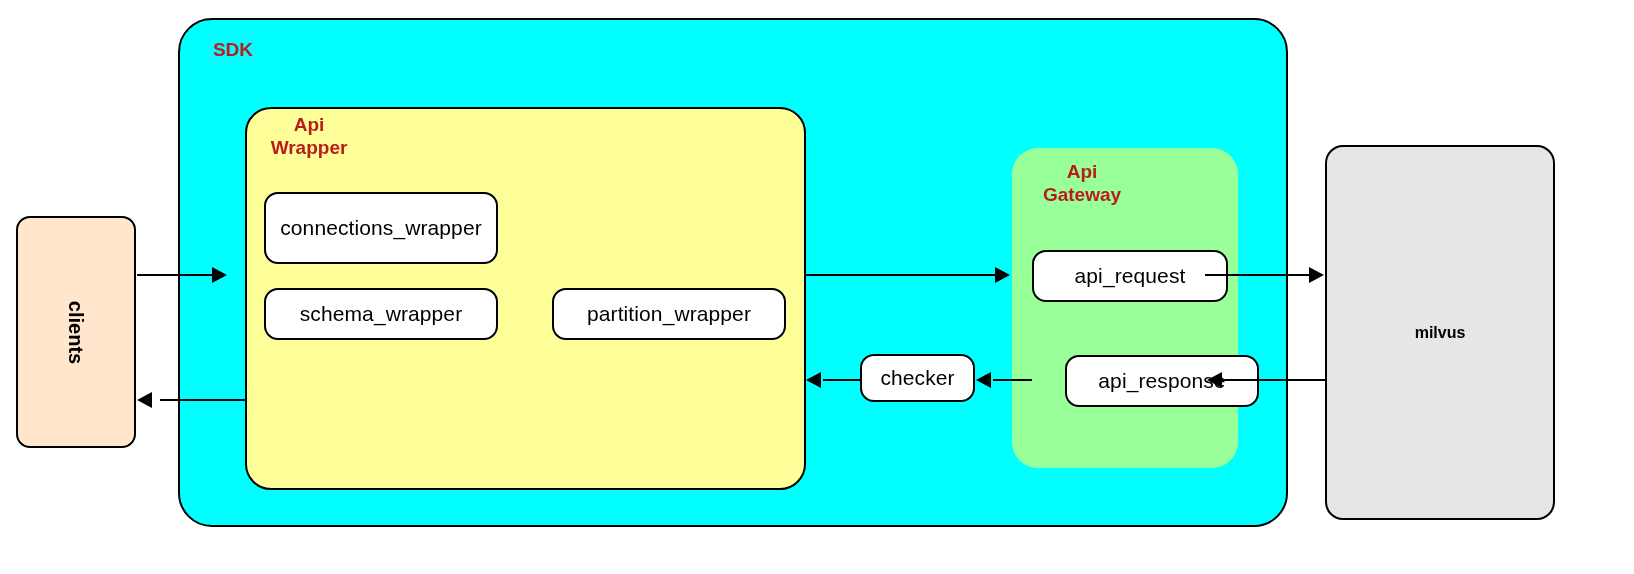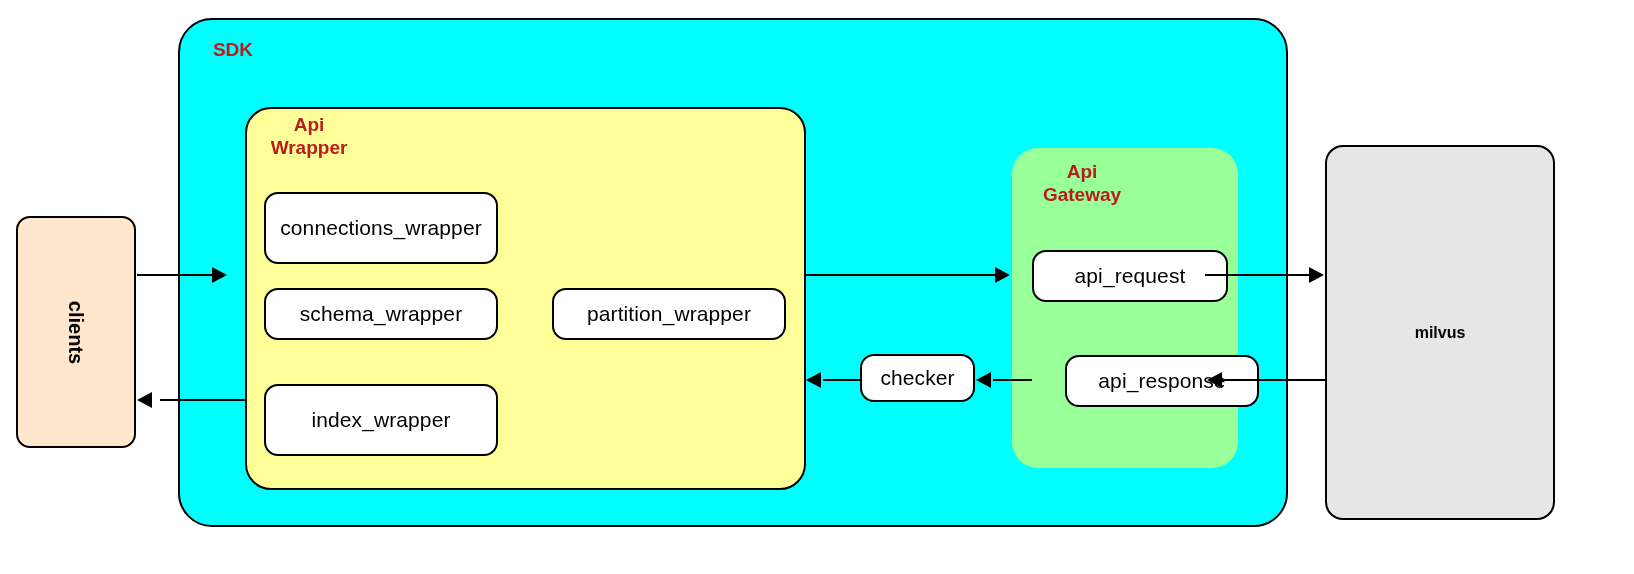--- a/index.html
+++ b/index.html
@@ -206,21 +206,20 @@
   <div class="shape sdk-box"></div>
   <div class="group-title sdk-title">SDK</div>
 
   <div class="shape api-wrapper-box"></div>
   <div class="group-title wrap-title">Api
 Wrapper</div>
 
   <div class="leaf w-c1 w-r1">connections_wrapper</div>
   <div class="leaf w-c1 w-r2">schema_wrapper</div>
   <div class="leaf w-c2 w-r2">partition_wrapper</div>
-  <div class="leaf w-c1 w-r3">index_wrapper</div>
 
   <div class="leaf checker-box">checker</div>
 
   <div class="shape api-gateway-box"></div>
   <div class="group-title gw-title">Api
 Gateway</div>
 
   <div class="leaf g-req">api_request</div>
   <div class="leaf g-res">api_response</div>
 

